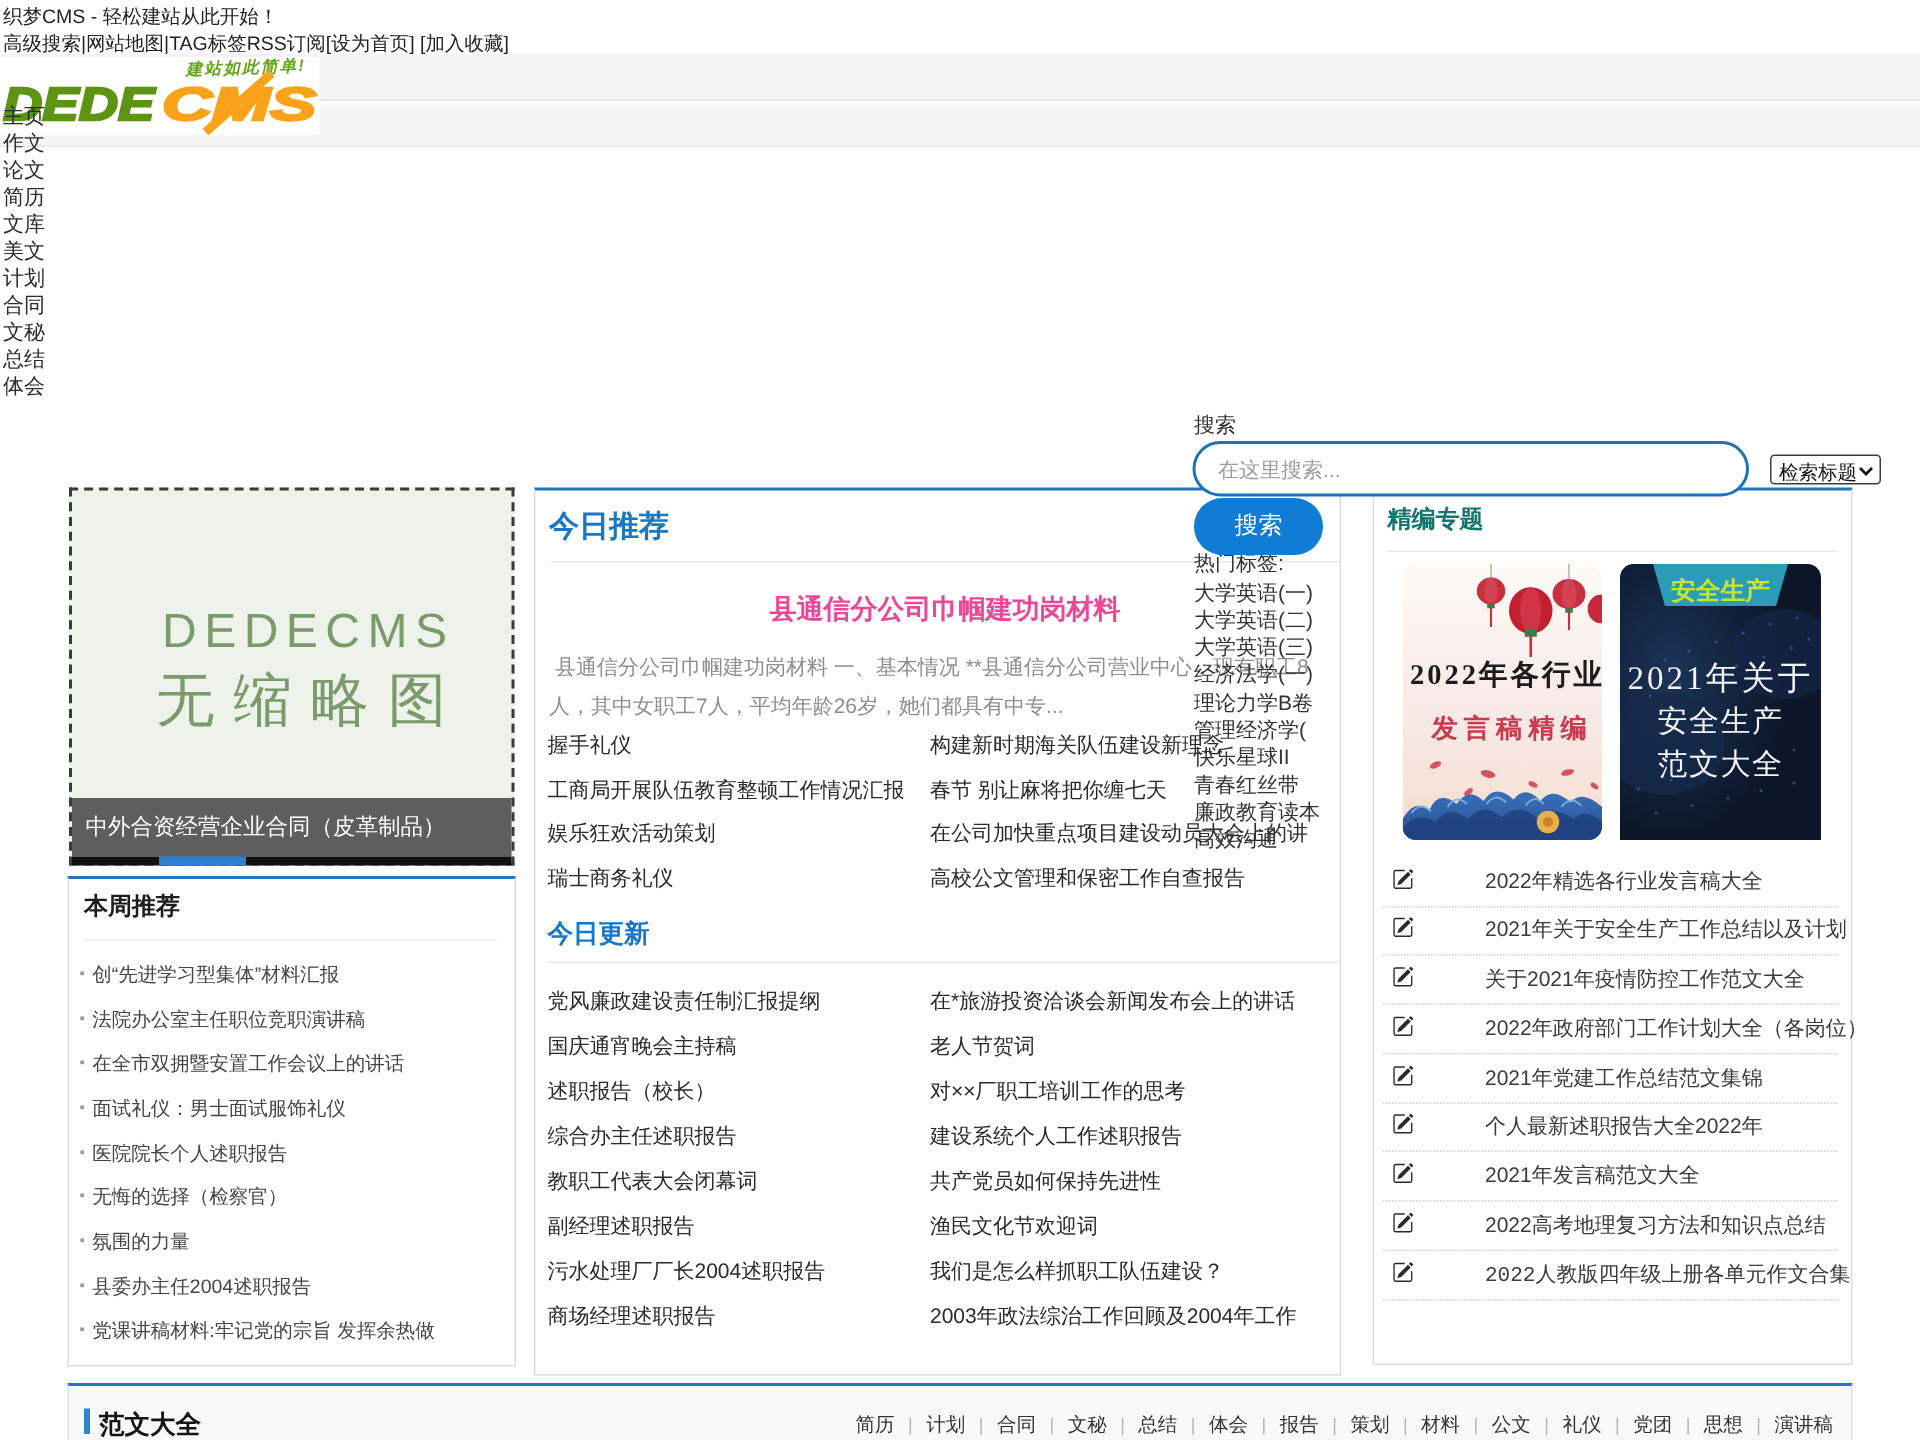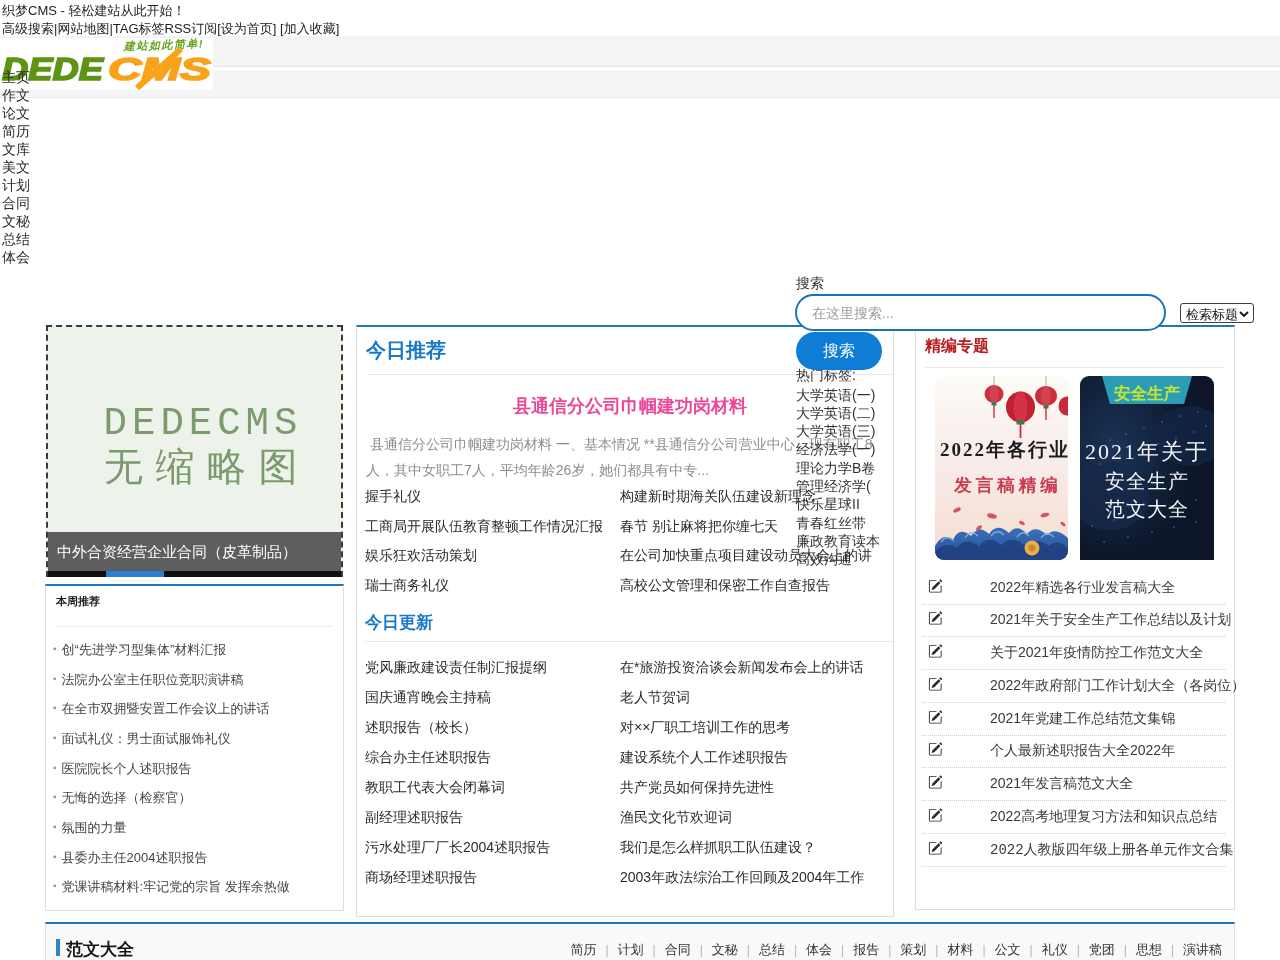--- a/index.html
+++ b/index.html
@@ -19,44 +19,44 @@
 
 #slabel { left:796px; top:275px; font-size:14px; color:#333; }
 #sinput { left:795px; top:294px; width:371px; height:37px; border:2.5px solid #1c72b8; border-radius:19px; background:#fff; z-index:6; }
 #sph { left:812px; top:305px; font-size:14px; color:#9c9c9c; z-index:7; }
 #ssel { left:1180px; top:303px; width:74px; height:20px; border:1px solid #3c3c3c; border-radius:3px; background:#fff; z-index:6; font-size:13px; color:#111; }
 #sbtn { left:796px; top:332px; width:86px; height:38px; background:#0f7dd6; border-radius:19px; z-index:6; color:#fff; font-size:16px; text-align:center; line-height:38px; }
 #taghead { left:796px; top:367px; font-size:14px; color:#333; z-index:5; }
 #tags { left:796px; top:385.5px; font-size:14px; color:#333; line-height:18.3px; z-index:5; }
 
 #dashbox { left:46px; top:325px; width:297px; height:252px; border:2px dashed #3a3a3a; background:#edf2ea; z-index:1; }
-#thumbtxt1 { left:103px; top:402px; width:200px; text-align:center; font-size:39px; letter-spacing:5px; color:#7c9b6d; z-index:2;font-family:Liberation Mono, monospace; }
+#thumbtxt1 { left:103px; top:402px; width:200px; text-align:right; font-size:32px; letter-spacing:5px; color:#7c9b6d; z-index:2; }
 #thumbtxt2 { left:104px; top:440px; width:202px; text-align:center; font-size:39px; letter-spacing:12.5px; color:#7c9b6d; z-index:2; font-weight:500;}
 #cap { left:48px; top:532px; width:293px; height:39px; background:#5e5e5e; color:#fff; font-size:15px; line-height:39px; padding-left:9px; z-index:2; }
 #pstrip { left:48px; top:571px; width:293px; height:6px; background:#101010; z-index:2; }
 #pseg { left:106px; top:571px; width:58px; height:6px; background:#2e7fd1; z-index:3; }
 .sidebox { border:1px solid #dedede; border-top:2px solid #1b77c0; background:#fff; }
 #weekbox { left:45px; top:584px; width:299px; height:327px; }
-#weektitle { left:56px; top:594px; font-size:11px; font-weight:bold; color:#1d1d1d; }
+#weektitle { left:56px; top:594px; font-size:16px; font-weight:bold; color:#1d1d1d; }
 #weeksep { left:56px; top:626px; width:276px; height:1px; background:#ececec; }
 .witem { left:53px; font-size:13px; color:#454545; }
 .witem .b { color:#9a9a9a; font-size:10px; vertical-align:2px; margin-right:5px;}
 
 #midbox { left:356px; top:325px; width:538px; height:592px; }
 #mt1 { left:366px; top:337px; font-size:20px; font-weight:bold; color:#1878c8; }
 #mtsep1 { left:367px; top:374px; width:526px; height:1px; background:#e8e8e8; }
 #redtitle { left:366px; top:394px; width:528px; text-align:center; font-size:18px; font-weight:bold; color:#ec4899; z-index:2;}
 #gp1 { left:370px; top:436px; font-size:14px; color:#8e8e8e; z-index:1;}
 #gp2 { left:366px; top:462px; font-size:14px; color:#8e8e8e; z-index:1;}
 .mrow { font-size:14px; color:#2a2a2a; z-index:1; }
 #mt2 { left:365px; top:611px; font-size:17px; font-weight:bold; color:#1878c8; }
 #mtsep2 { left:365px; top:641px; width:528px; height:1px; background:#e8e8e8; }
 
 #rightbox { left:915px; top:325px; width:320px; height:585px; }
-#rtitle { left:925px; top:336px; font-size:16px; font-weight:bold; color:#b91c1c; }
+#rtitle { left:925px; top:336px; font-size:16px; font-weight:bold; color:#0f766e; }
 #rsep { left:925px; top:367px; width:300px; height:1px; background:#e9e9e9; }
 .ritem { left:958px; font-size:14px; color:#3a3a3a; z-index:2;margin-left:32px;}
 .ricon { left:928px; width:14.5px; height:14.5px; margin-top:-1.5px; z-index:2;}
 .rdot { left:922px; width:303px; height:0; border-top:1px dotted #cfcfcf; }
 
 #footbox { left:45px; top:922px; width:1190px; height:60px; border:1px solid #dedede; border-top:2px solid #1b77c0; background:#f9f9f9; }
 #fbar { left:56px; top:939px; width:4px; height:17px; background:#2e86c9; }
 #ftitle { left:66px; top:938px; font-size:17px; font-weight:bold; color:#151515; }
 #fnav { right:58px; top:941px; font-size:13px; color:#333; }
 #fnav .sep { color:#b5b5b5; padding:0 9px; font-size:12px; }

